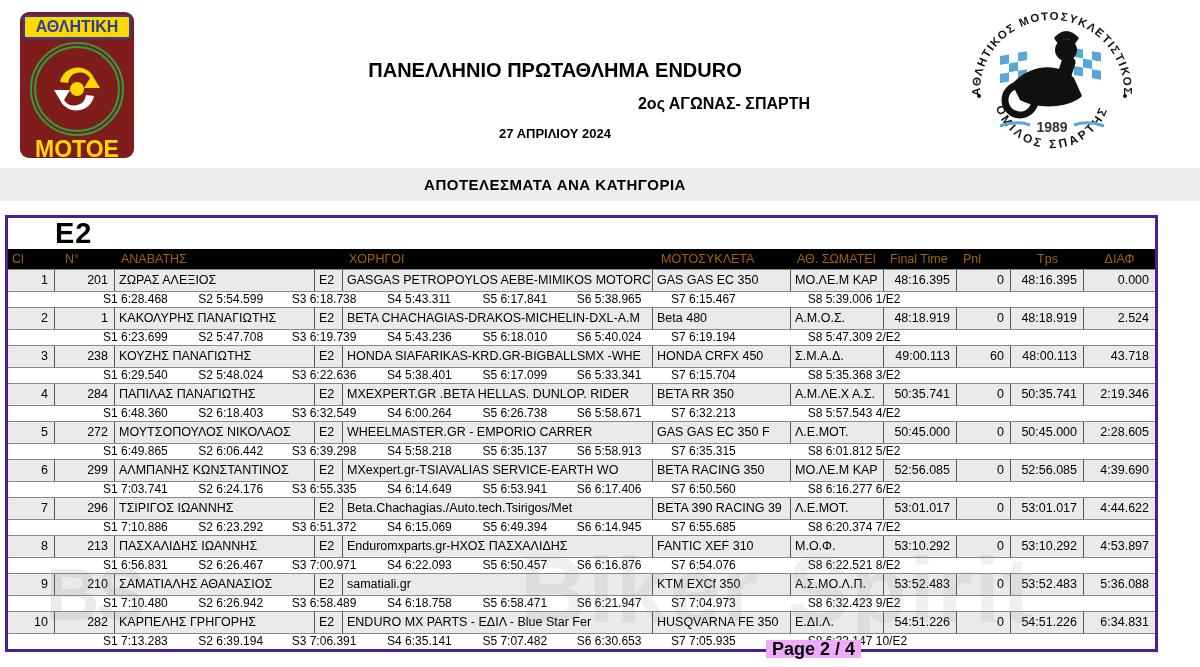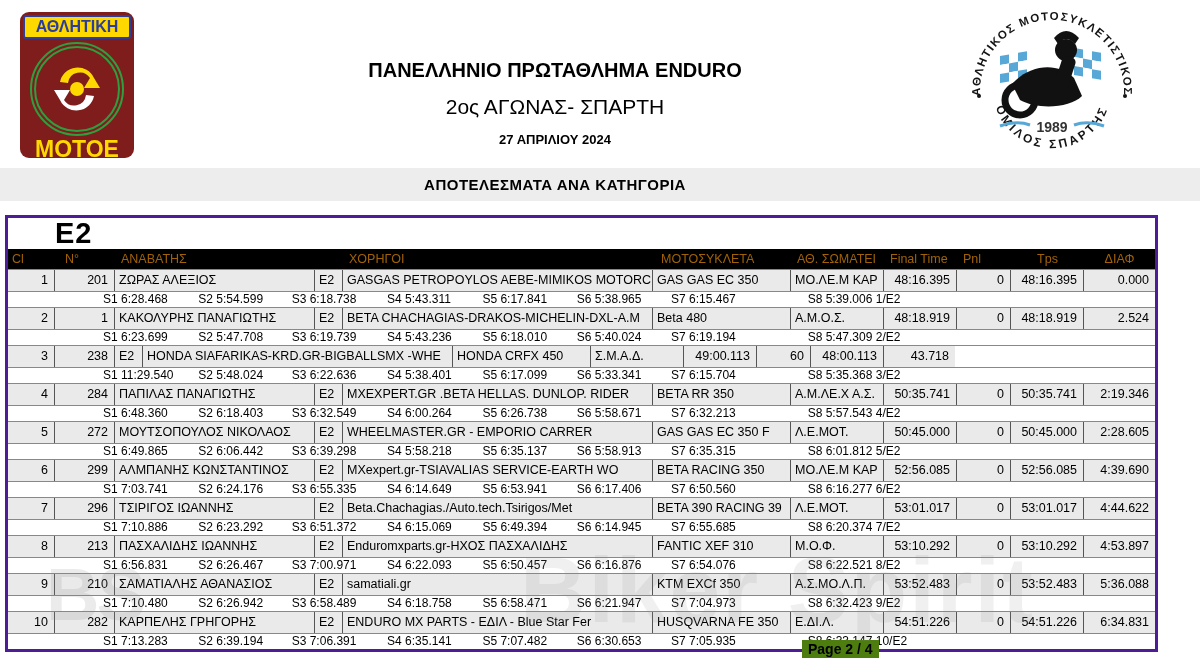--- a/index.html
+++ b/index.html
@@ -10,21 +10,21 @@
     background:#7f1d1d;border-radius:9px;box-sizing:border-box;padding:3px;}
   .logo-band{background:#ffd800;border:2px solid #2b3e9b;border-radius:3px;
     color:#2b3e9b;font-weight:bold;font-size:16px;text-align:center;line-height:20px;}
   .wreath{width:82px;height:82px;margin:3px auto 0;border-radius:50%;
     border:6px double #2f9e3f;display:flex;align-items:center;justify-content:center;}
   .logo-motoe{color:#ffd800;font-weight:bold;font-size:23px;text-align:center;
     letter-spacing:0px;line-height:26px;transform:scaleY(1.05);}
   
   .titles{position:absolute;left:300px;top:59px;width:510px;text-align:center;}
   .title-main{font-size:20px;font-weight:bold;margin:0;}
-  .title-sub{font-size:21px;font-weight:normal;margin:13px 0 0 0;}
+  .title-sub{font-size:16px;font-weight:bold;margin:13px 0 0 0;text-align:right;}
   .title-date{font-size:13px;font-weight:bold;margin:13px 0 0 0;}
   .section-band{position:absolute;left:0;top:168px;width:1200px;height:33px;background:#ededed;}
   .section-title{position:absolute;left:0;top:0;width:1110px;text-align:center;
     font-size:15px;font-weight:bold;line-height:33px;letter-spacing:0.5px;}
   
   .logo-right{position:absolute;left:962px;top:4px;width:180px;height:158px;}
   
   .rtable{position:absolute;left:5px;top:215px;width:1153px;border:3px solid #4c1d95;
     box-sizing:border-box;background:#fff;}
   .cat-row{height:31px;background:#fff;}
@@ -39,22 +39,22 @@
   .tc{text-align:center;}.tr{text-align:right;padding-right:6px;}
   .main-row{display:flex;height:21px;line-height:20px;font-size:12.5px;
     border-top:1px solid #888;border-bottom:1px solid #888;}
   .main-row .c{background:#eaeaea;border-right:1px solid #555;}
   .main-row .c:last-child{border-right:none;}
   .split-row{height:15px;line-height:14px;font-size:12px;padding-left:95px;white-space:nowrap;}
   .split-row .s{display:inline-block;overflow:hidden;}
   .s1{width:92px;}.s2{width:90px;}.s3{width:92px;}.s4{width:92px;}
   .s5{width:91px;}.s6{width:91px;}.s7{width:88px;}.s8{width:110px;text-align:right;}.srank{width:70px;}
   
-  .page-num{position:absolute;left:802px;top:640px;font-size:14px;font-weight:bold;
-    background:#4d7c0f;padding:0 6px;line-height:18px;}
+  .page-num{position:absolute;left:766px;top:640px;font-size:18px;font-weight:bold;
+    background:#f0abfc;padding:0 6px;line-height:18px;}
   .wm{position:absolute;pointer-events:none;font-weight:bold;z-index:5;}
   .wm-initials{left:46px;top:552px;font-size:74px;letter-spacing:-3px;color:rgba(130,130,130,0.16);}
   .wm-name{left:520px;top:538px;font-size:92px;color:rgba(140,140,140,0.13);letter-spacing:2px;}
 </style>
 </head>
 <body>
 
 <div class="logo-left">
   <div class="logo-band">ΑΘΛΗΤΙΚΗ</div>
   <div class="wreath">
@@ -197,31 +197,32 @@
     <span class="s s5">S5 6:18.010</span>
     <span class="s s6">S6 5:40.024</span>
     <span class="s s7">S7 6:19.194</span>
     <span class="s s8">S8 5:47.309</span>
     <span class="s srank">2/E2</span>
   </div>
 
   <div class="main-row">
     <div class="c w-cl tr">3</div>
     <div class="c w-num tr">238</div>
+    <div class="c w-name pl4">ΚΟΥΖΗΣ ΠΑΝΑΓΙΩΤΗΣ</div>
     <div class="c w-cat pl4">E2</div>
     <div class="c w-spon pl4">HONDA SIAFARIKAS-KRD.GR-BIGBALLSMX -WHE</div>
     <div class="c w-bike pl4">HONDA CRFX 450</div>
     <div class="c w-club pl4">Σ.Μ.Α.Δ.</div>
     <div class="c w-fin tr">49:00.113</div>
     <div class="c w-pnl tr">60</div>
     <div class="c w-tps tr">48:00.113</div>
     <div class="c w-diff tr">43.718</div>
   </div>
   <div class="split-row">
-    <span class="s s1">S1 11:29.540</span>
+    <span class="s s1">S1 6:29.540</span>
     <span class="s s2">S2 5:48.024</span>
     <span class="s s3">S3 6:22.636</span>
     <span class="s s4">S4 5:38.401</span>
     <span class="s s5">S5 6:17.099</span>
     <span class="s s6">S6 5:33.341</span>
     <span class="s s7">S7 6:15.704</span>
     <span class="s s8">S8 5:35.368</span>
     <span class="s srank">3/E2</span>
   </div>
 

